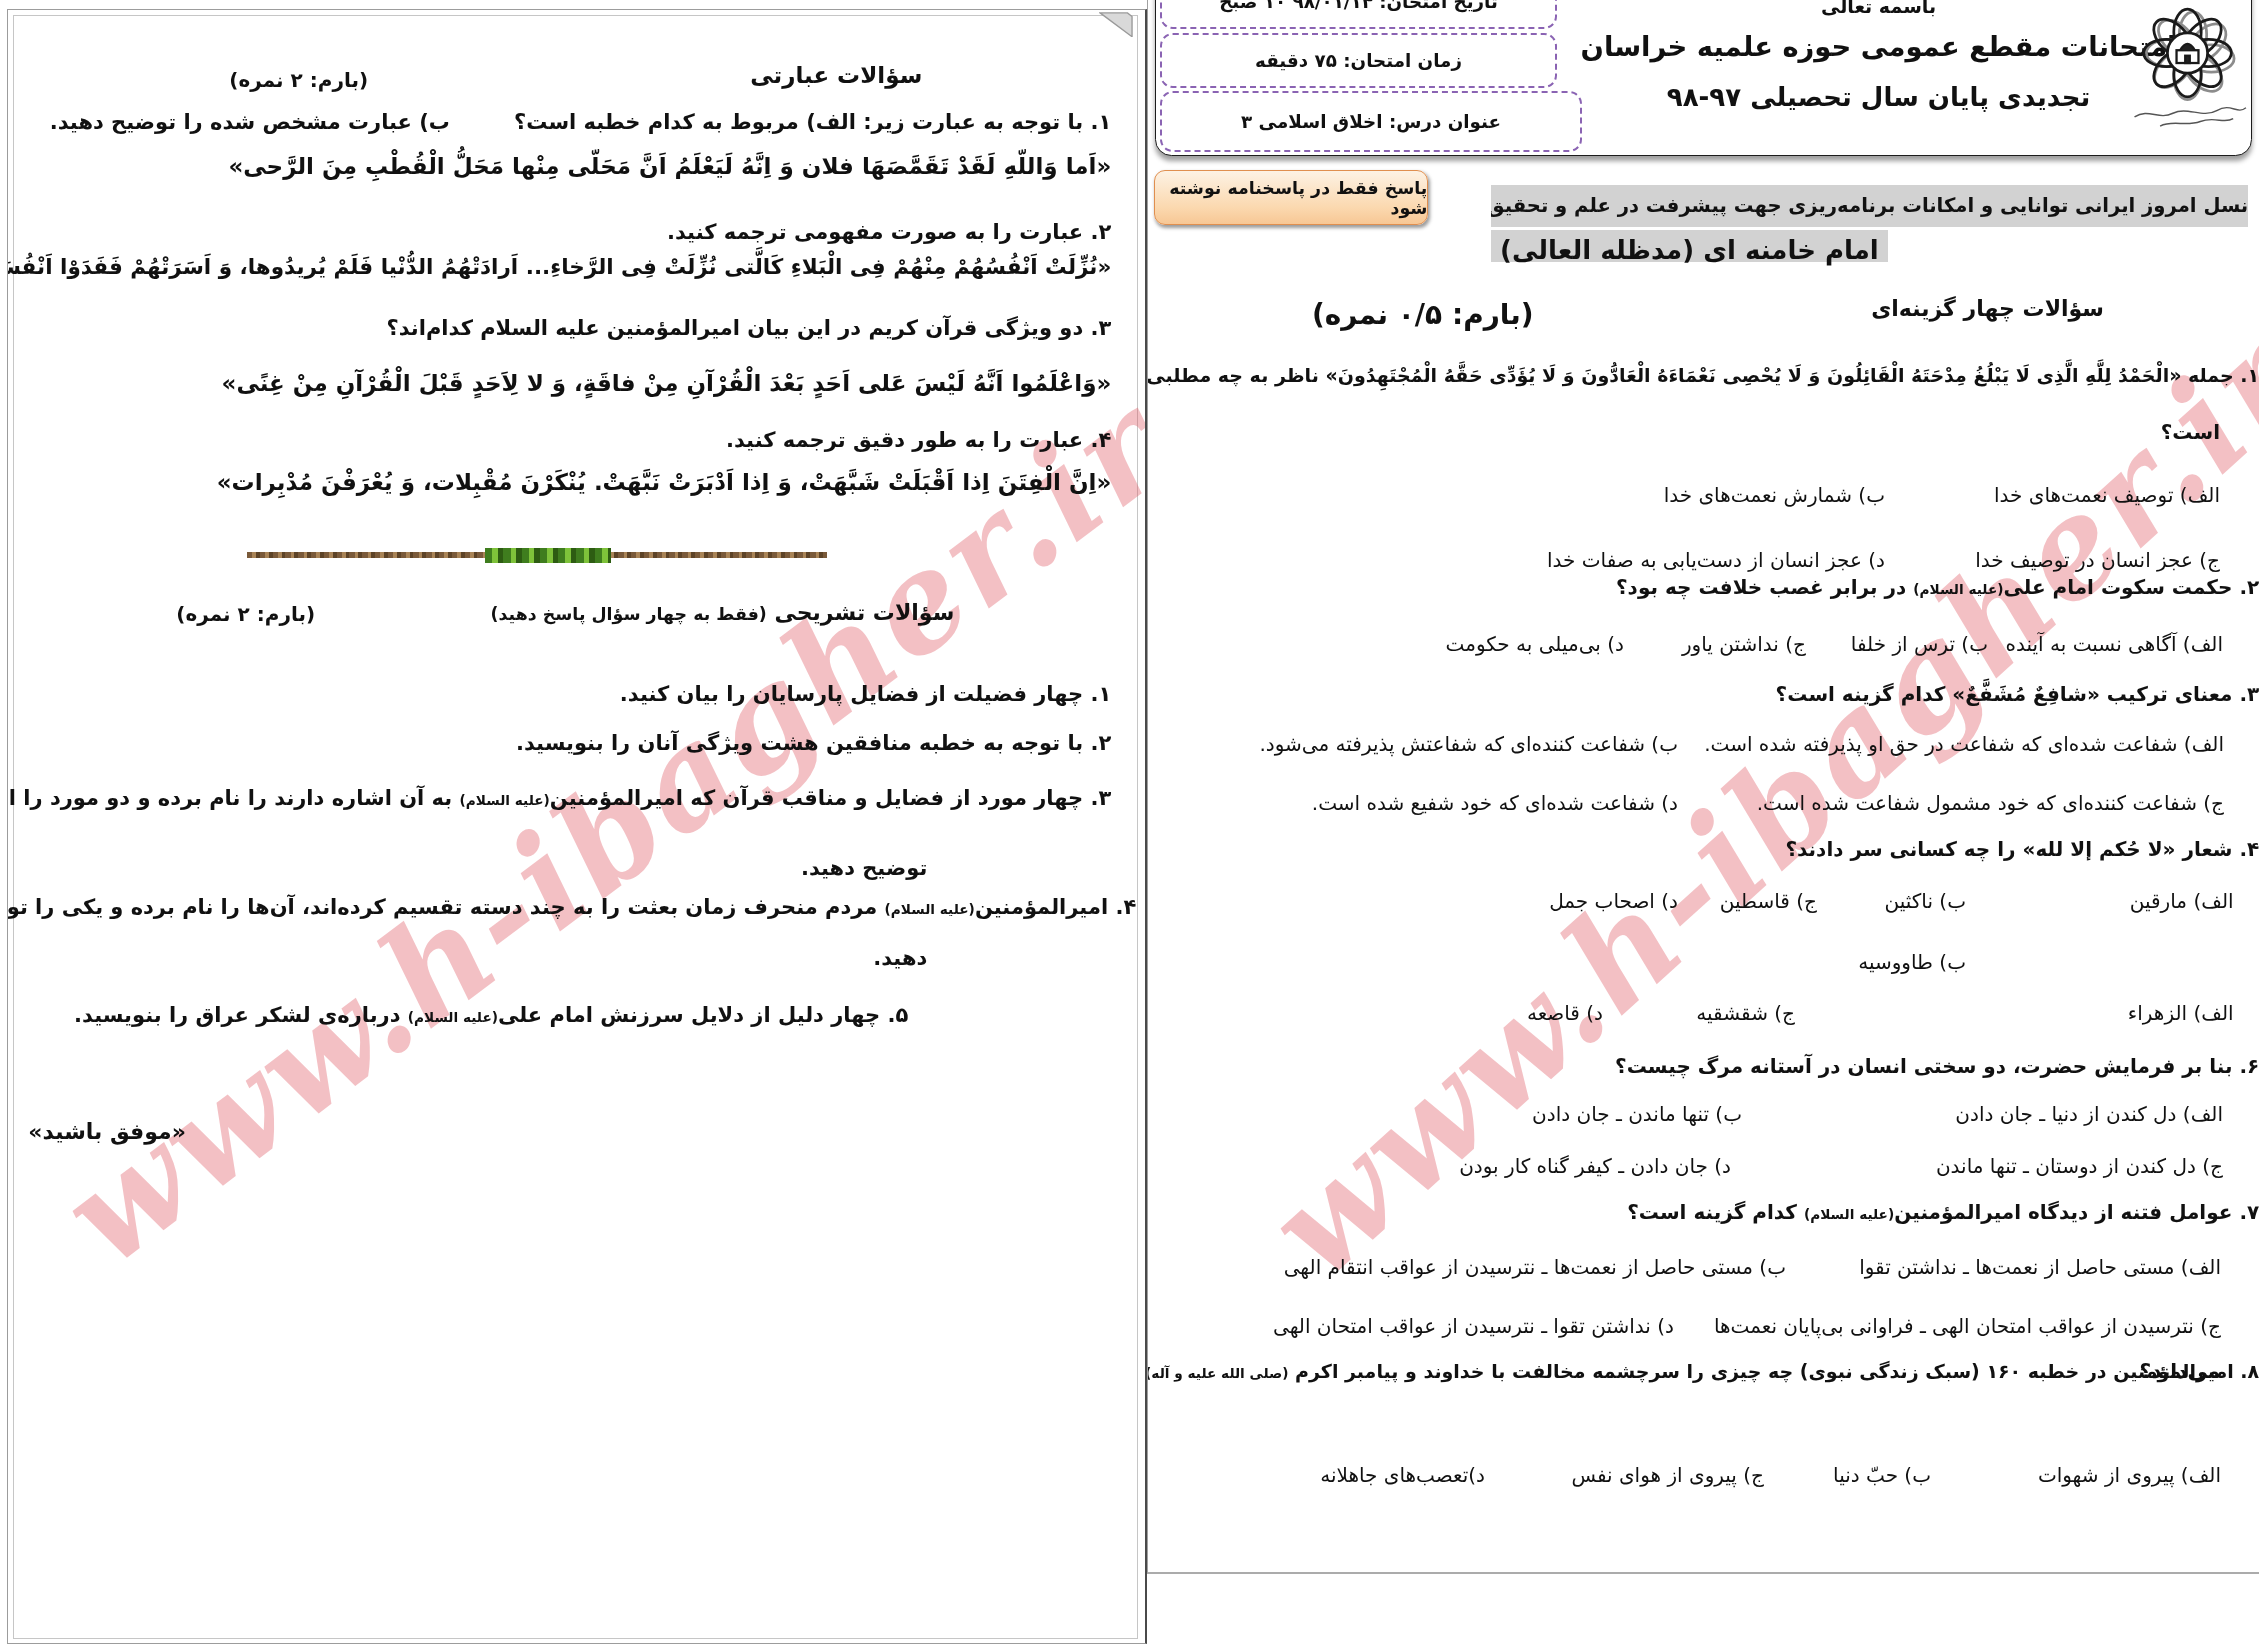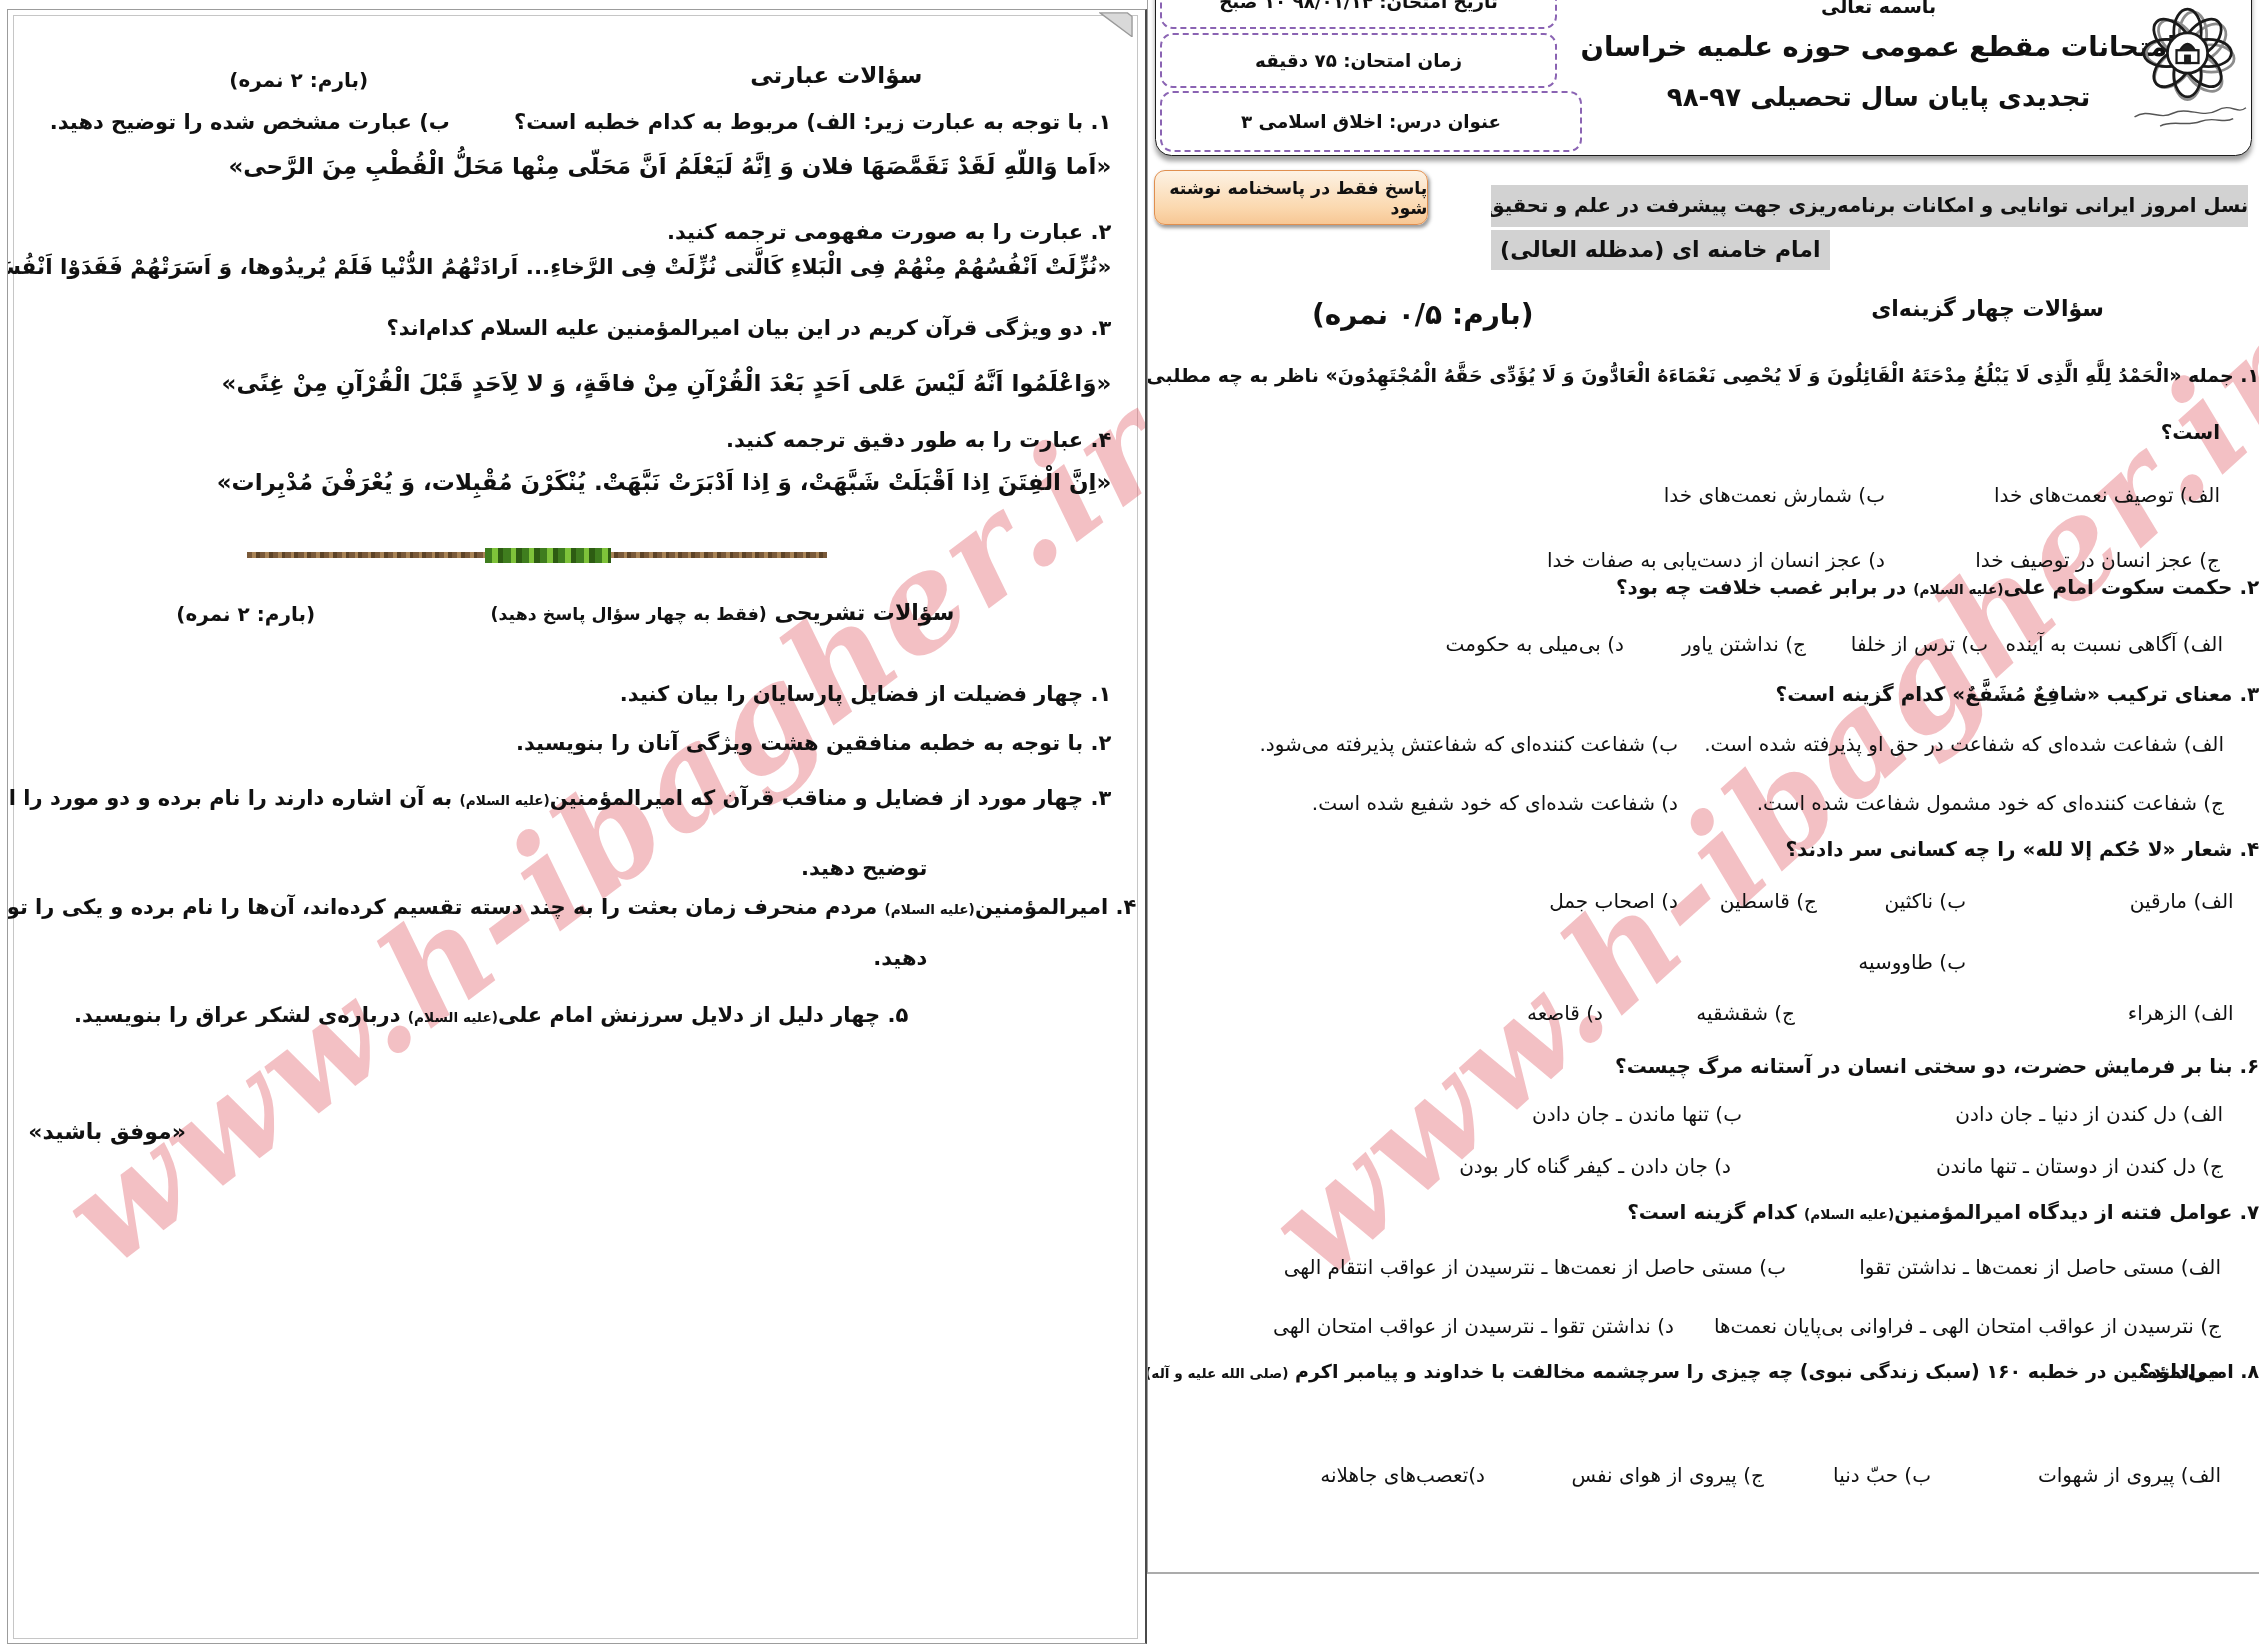--- a/index.html
+++ b/index.html
@@ -49,22 +49,22 @@
     position:absolute;left:6.4px;width:272px;top:170px;height:53px;z-index:2;
     border:1.8px solid #e08f4f;border-radius:11px;
     background:linear-gradient(180deg,#fdf2e4 0%,#fbd8ae 70%,#f7c795 100%);
     box-shadow:1.8px 2.7px 3.7px #9b9b9b;
     display:flex;align-items:center;justify-content:center;
     font-weight:700;font-size:17.4px;
   }
   .gray-hl{background:#d2d2d2;}
   .quote1{left:343px;right:12.8px;top:185px;height:42px;line-height:42px;text-align:center;
     font-weight:700;font-size:19.6px;overflow:hidden;}
-  .quote2{left:343px;top:230px;height:40px;line-height:40px;padding:0 9.1px;
-    font-weight:700;font-size:22px;}
+  .quote2{left:343px;top:230px;height:32px;line-height:40px;padding:0 9.1px;
+    font-weight:700;font-size:26px;}
   .divider{position:absolute;height:6.4px;z-index:2;
     background:repeating-linear-gradient(90deg,#7a5a3a 0 5.5px,#a98457 5.5px 9.1px,#5d4327 9.1px 12.8px);}
   .divider-green{position:absolute;top:-4.6px;height:15.5px;
     background:repeating-linear-gradient(90deg,#3f7d1e 0 7.3px,#7ec23a 7.3px 12.8px,#2d5c12 12.8px 18.3px);}
   .gap{display:inline-block;width:64px;}
 </style>
 </head>
 <body>
 
 <div class="page" id="page-left">

